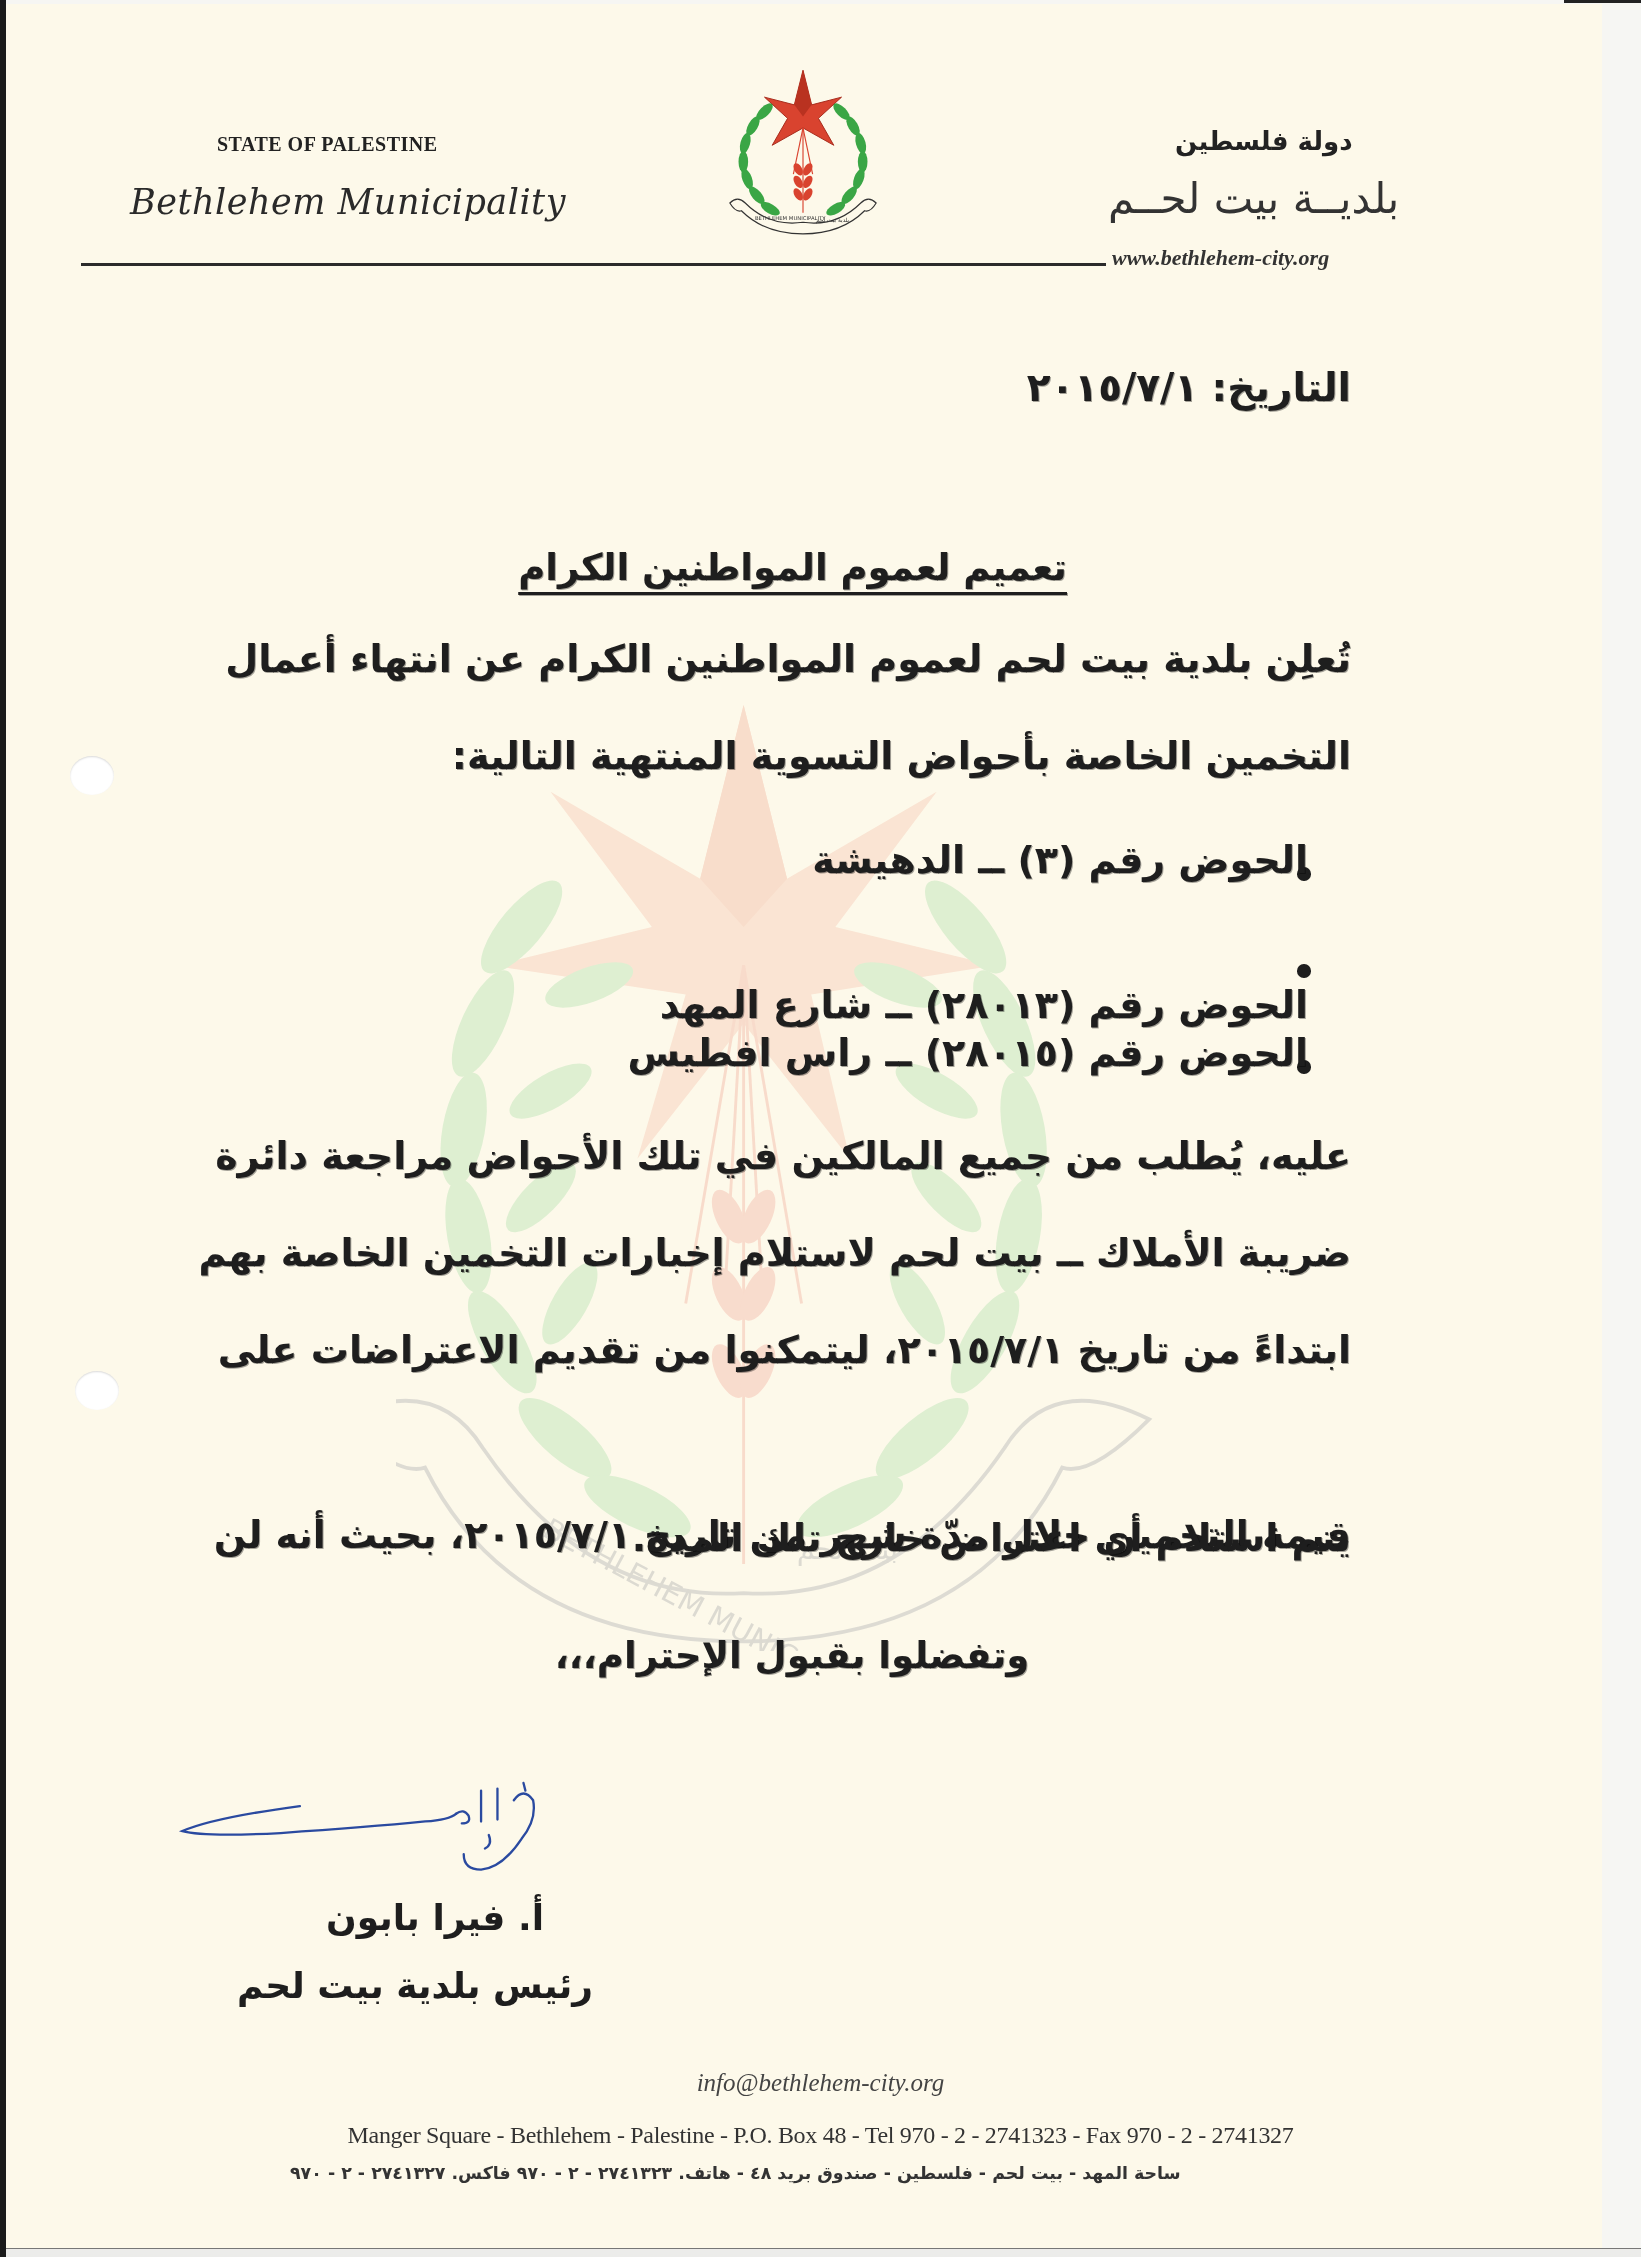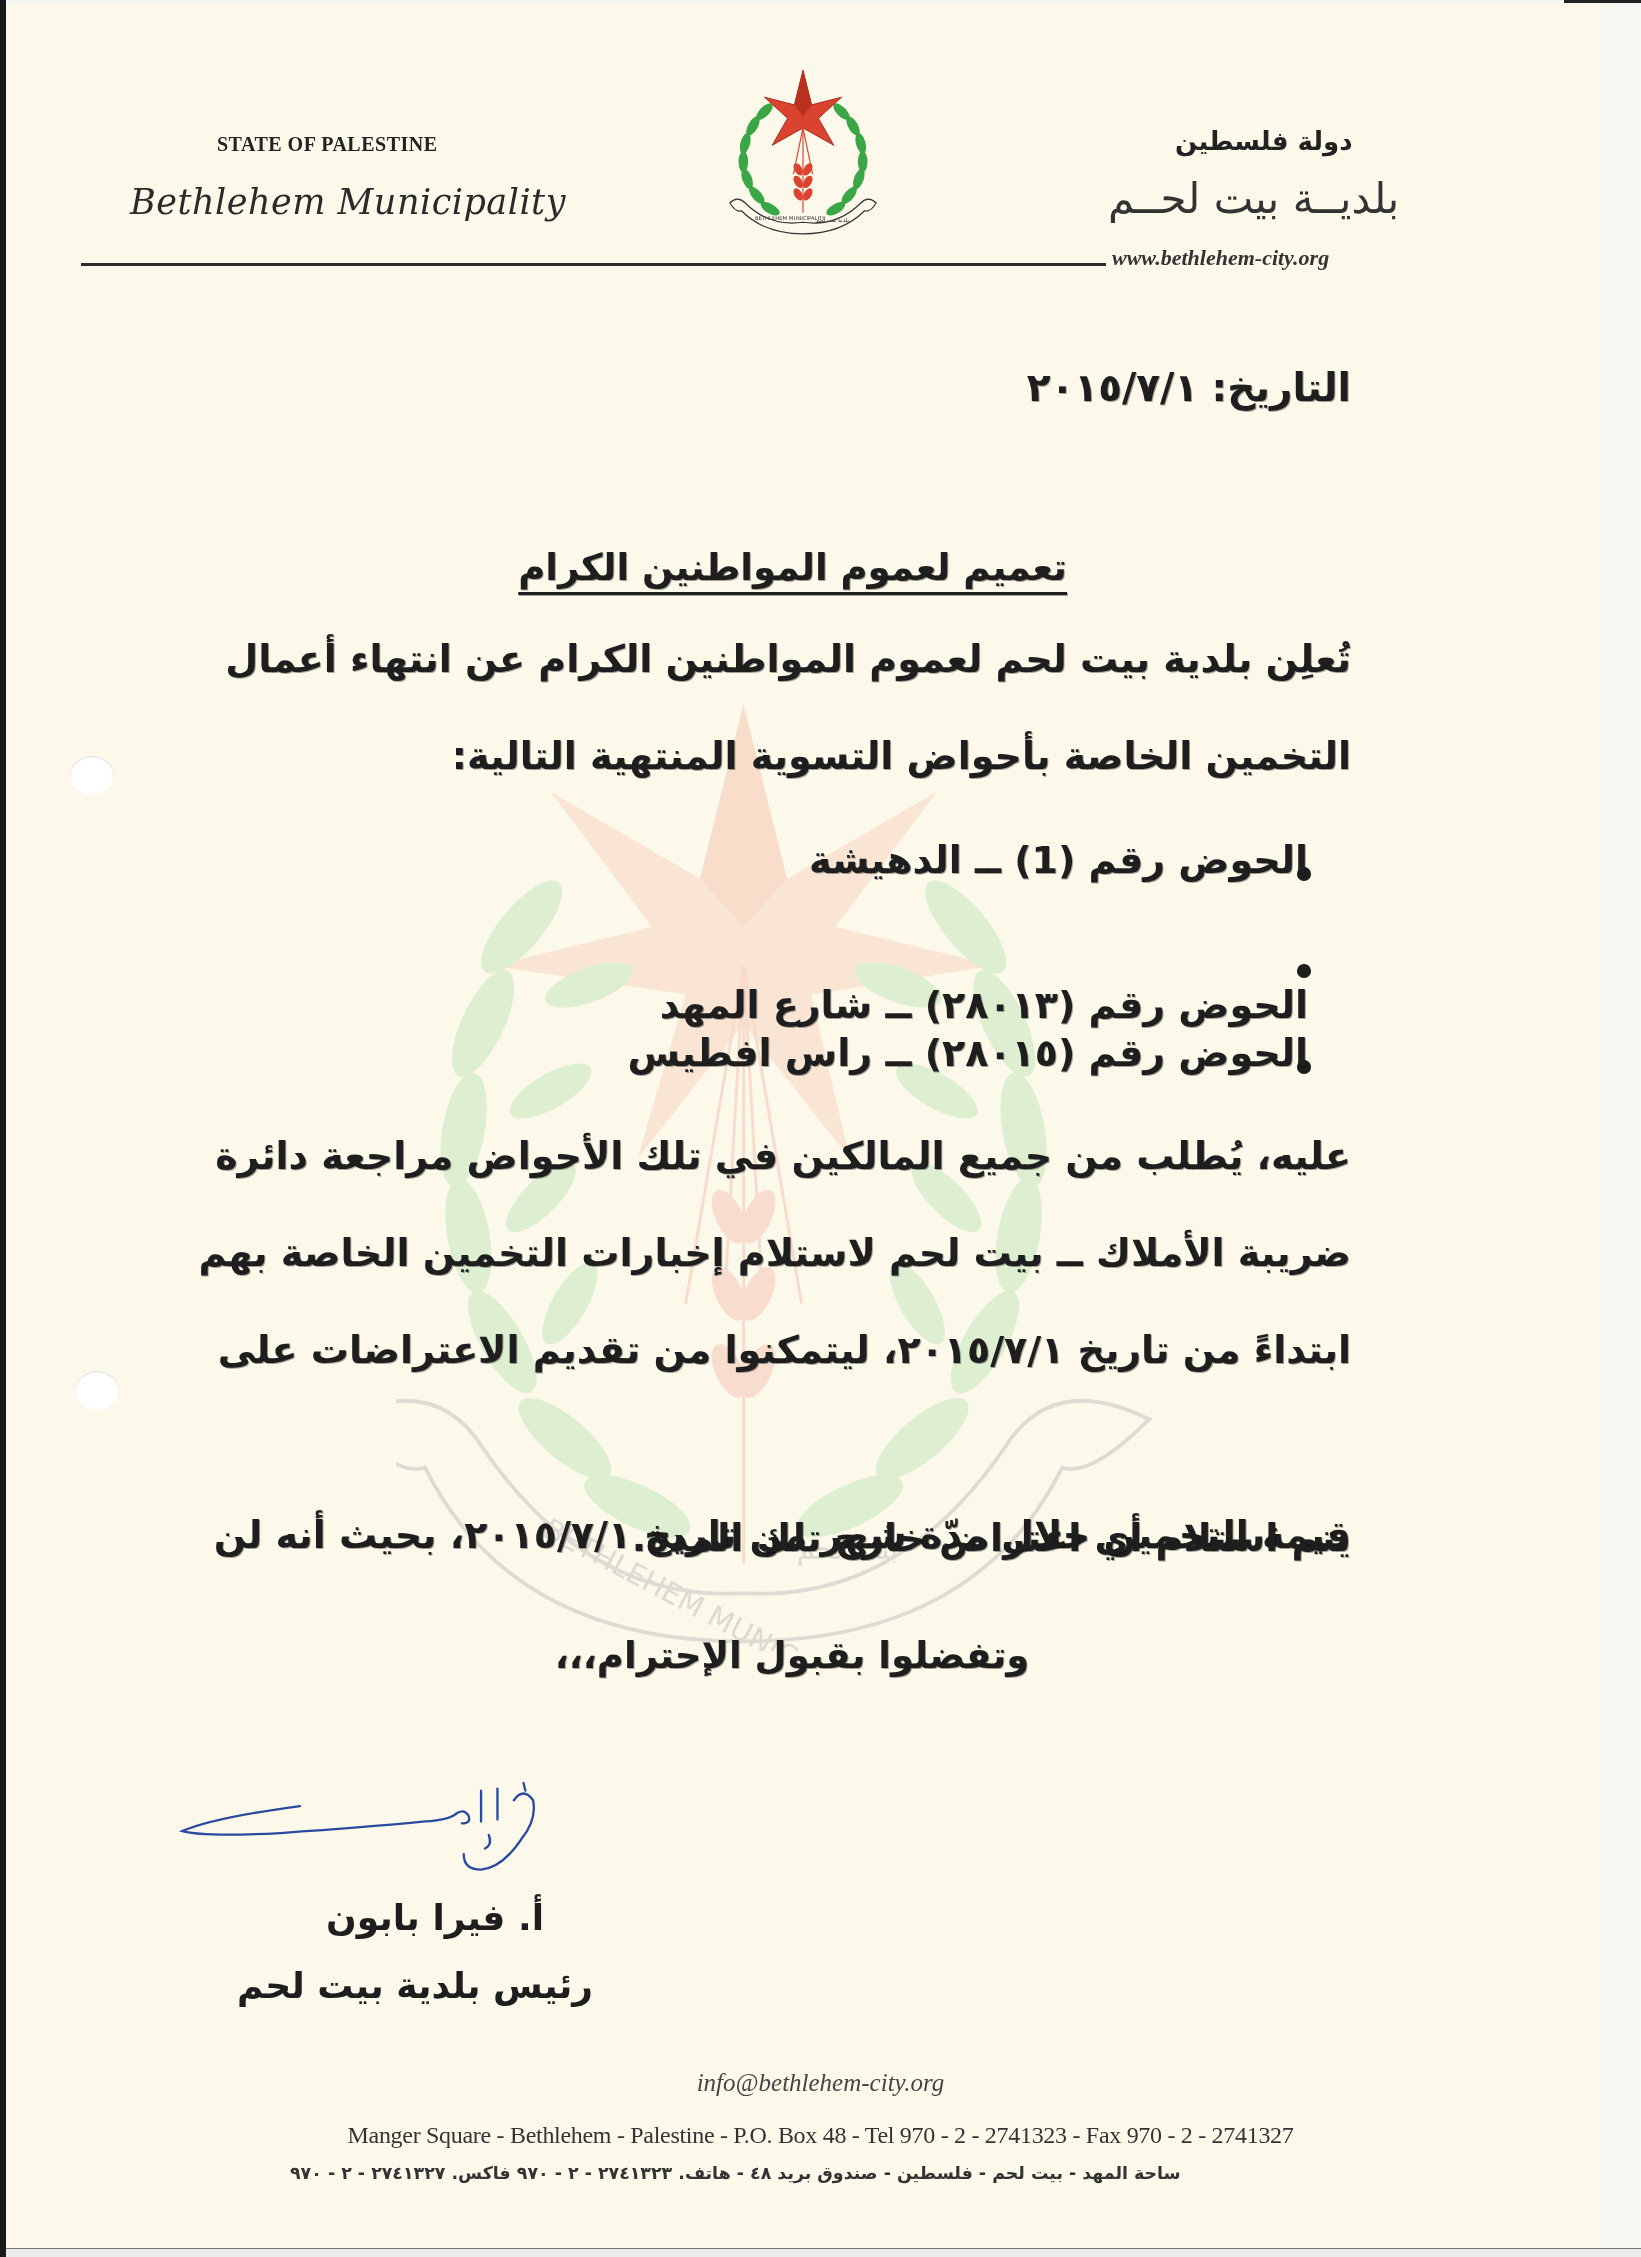--- a/index.html
+++ b/index.html
@@ -141,21 +141,21 @@
   <span>التاريخ:</span>
   <span>٢٠١٥/٧/١</span>
 </div>
 
 <div class="abs ar title">تعميم لعموم المواطنين الكرام</div>
 
 <div class="abs ar pline" style="top:637px;">تُعلِن بلدية بيت لحم لعموم المواطنين الكرام عن انتهاء أعمال</div>
 <div class="abs ar pline" style="top:734px;">التخمين الخاصة بأحواض التسوية المنتهية التالية:</div>
 
 <div class="bullet-dot" style="left:1297px;top:867px;"></div>
-<div class="abs ar bullet" style="top:838px;">الحوض رقم (1) ــ الدهيشة</div>
+<div class="abs ar bullet" style="top:838px;">الحوض رقم (٣) ــ الدهيشة</div>
 <div class="bullet-dot" style="left:1297px;top:964px;"></div>
 <div class="abs ar bullet" style="top:935px;margin-top:48px;">الحوض رقم (٢٨٠١٣) ــ شارع المهد</div>
 <div class="bullet-dot" style="left:1297px;top:1060px;"></div>
 <div class="abs ar bullet" style="top:1031px;">الحوض رقم (٢٨٠١٥) ــ راس افطيس</div>
 
 <div class="abs ar pline" style="top:1134px;">عليه، يُطلب من جميع المالكين في تلك الأحواض مراجعة دائرة</div>
 <div class="abs ar pline" style="top:1231px;">ضريبة الأملاك ــ بيت لحم لاستلام إخبارات التخمين الخاصة بهم</div>
 <div class="abs ar pline" style="top:1328px;">ابتداءً من تاريخ ٢٠١٥/٧/١، ليتمكنوا من تقديم الاعتراضات على</div>
 <div class="abs ar pline" style="top:1505px;margin-top:8px;">قيمة التخمين خلال مدّة شهر من تاريخ ٢٠١٥/٧/١، بحيث أنه لن</div>
 <div class="abs ar pline" style="top:1516px;">يتم استلام أي اعتراض خارج تلك المدة.</div>

